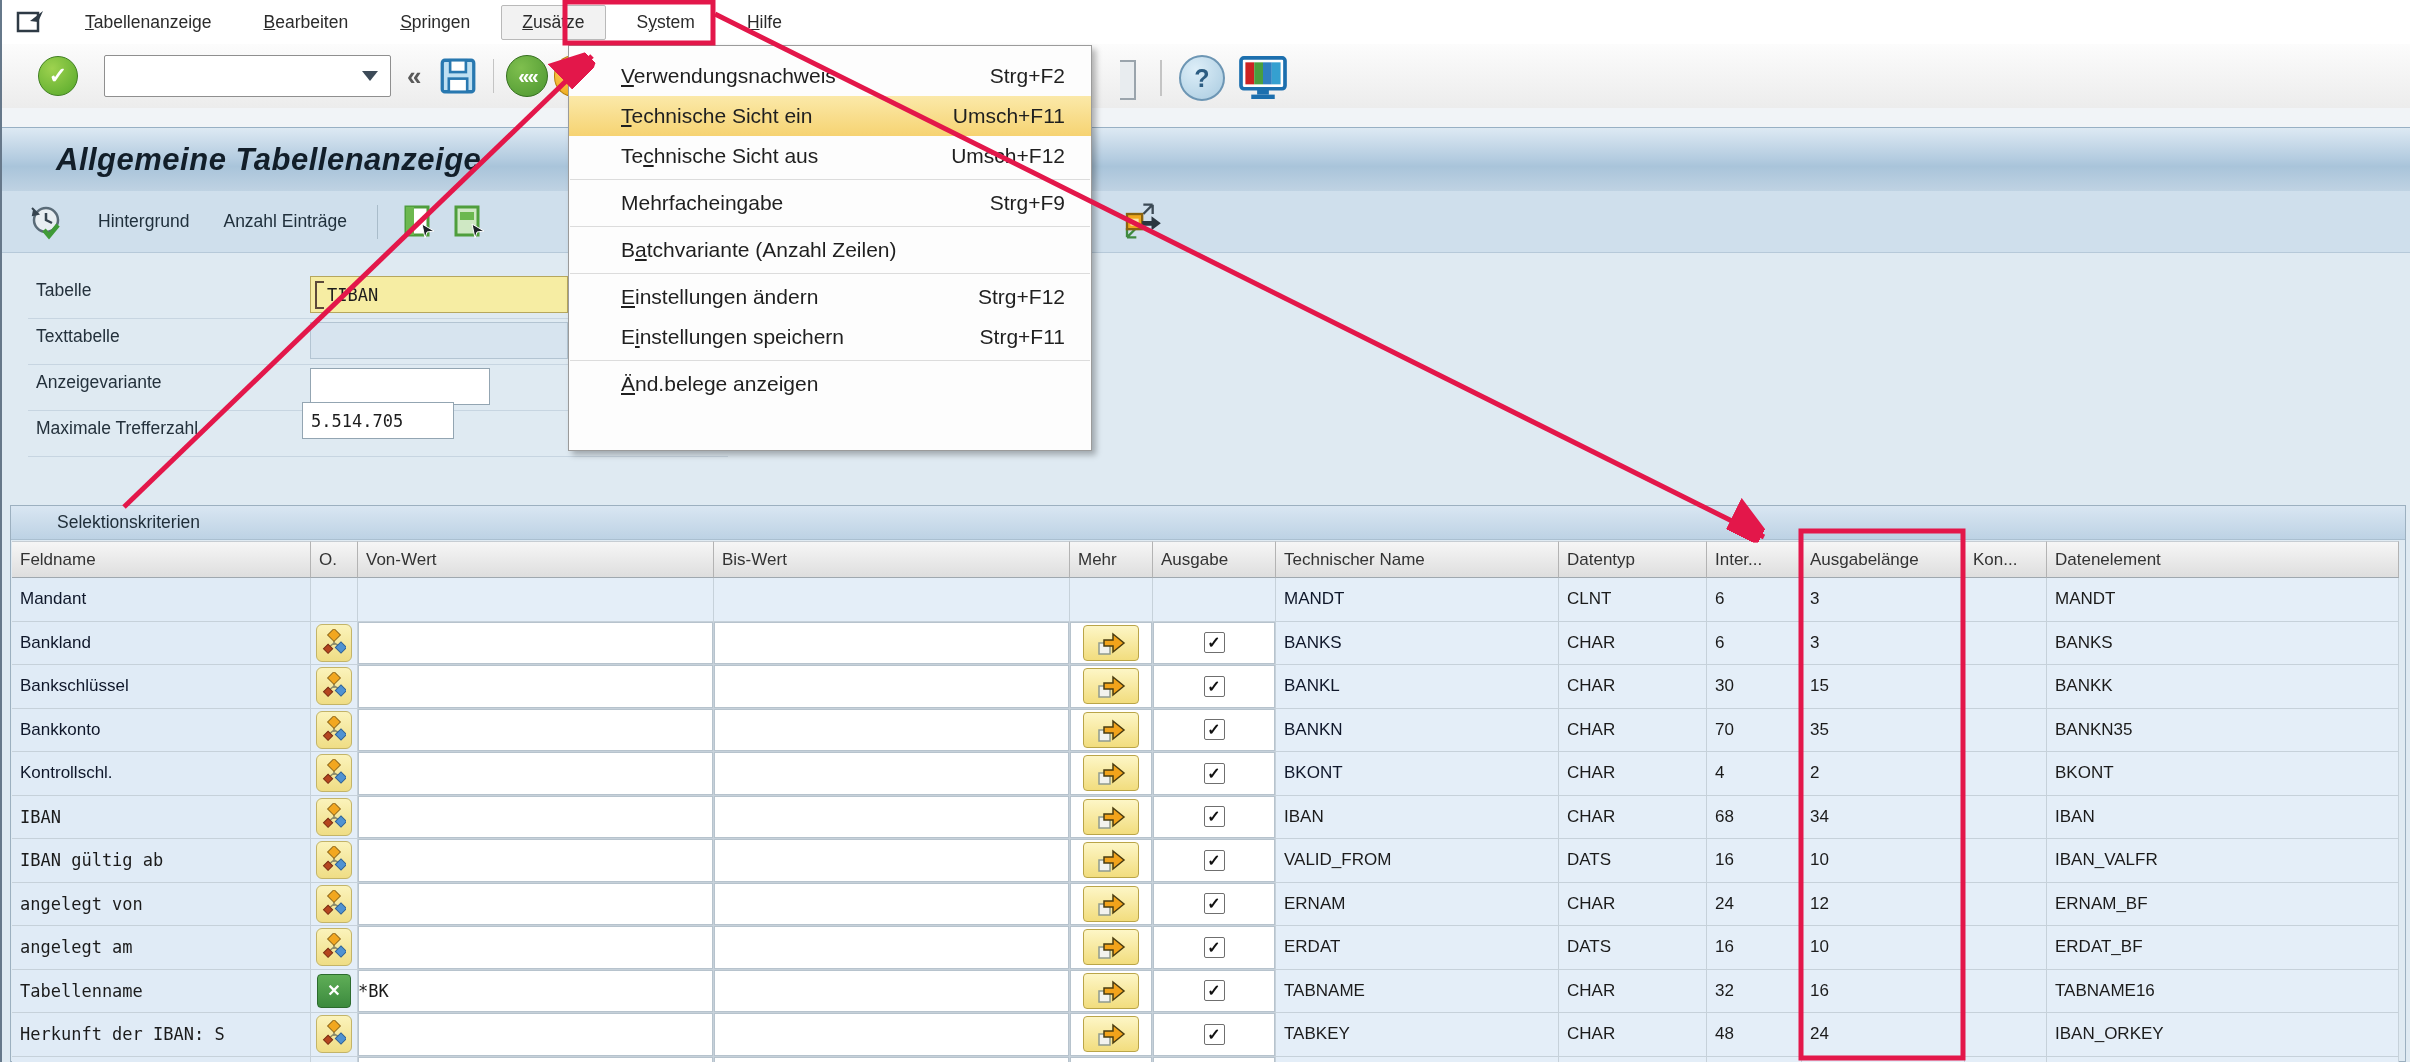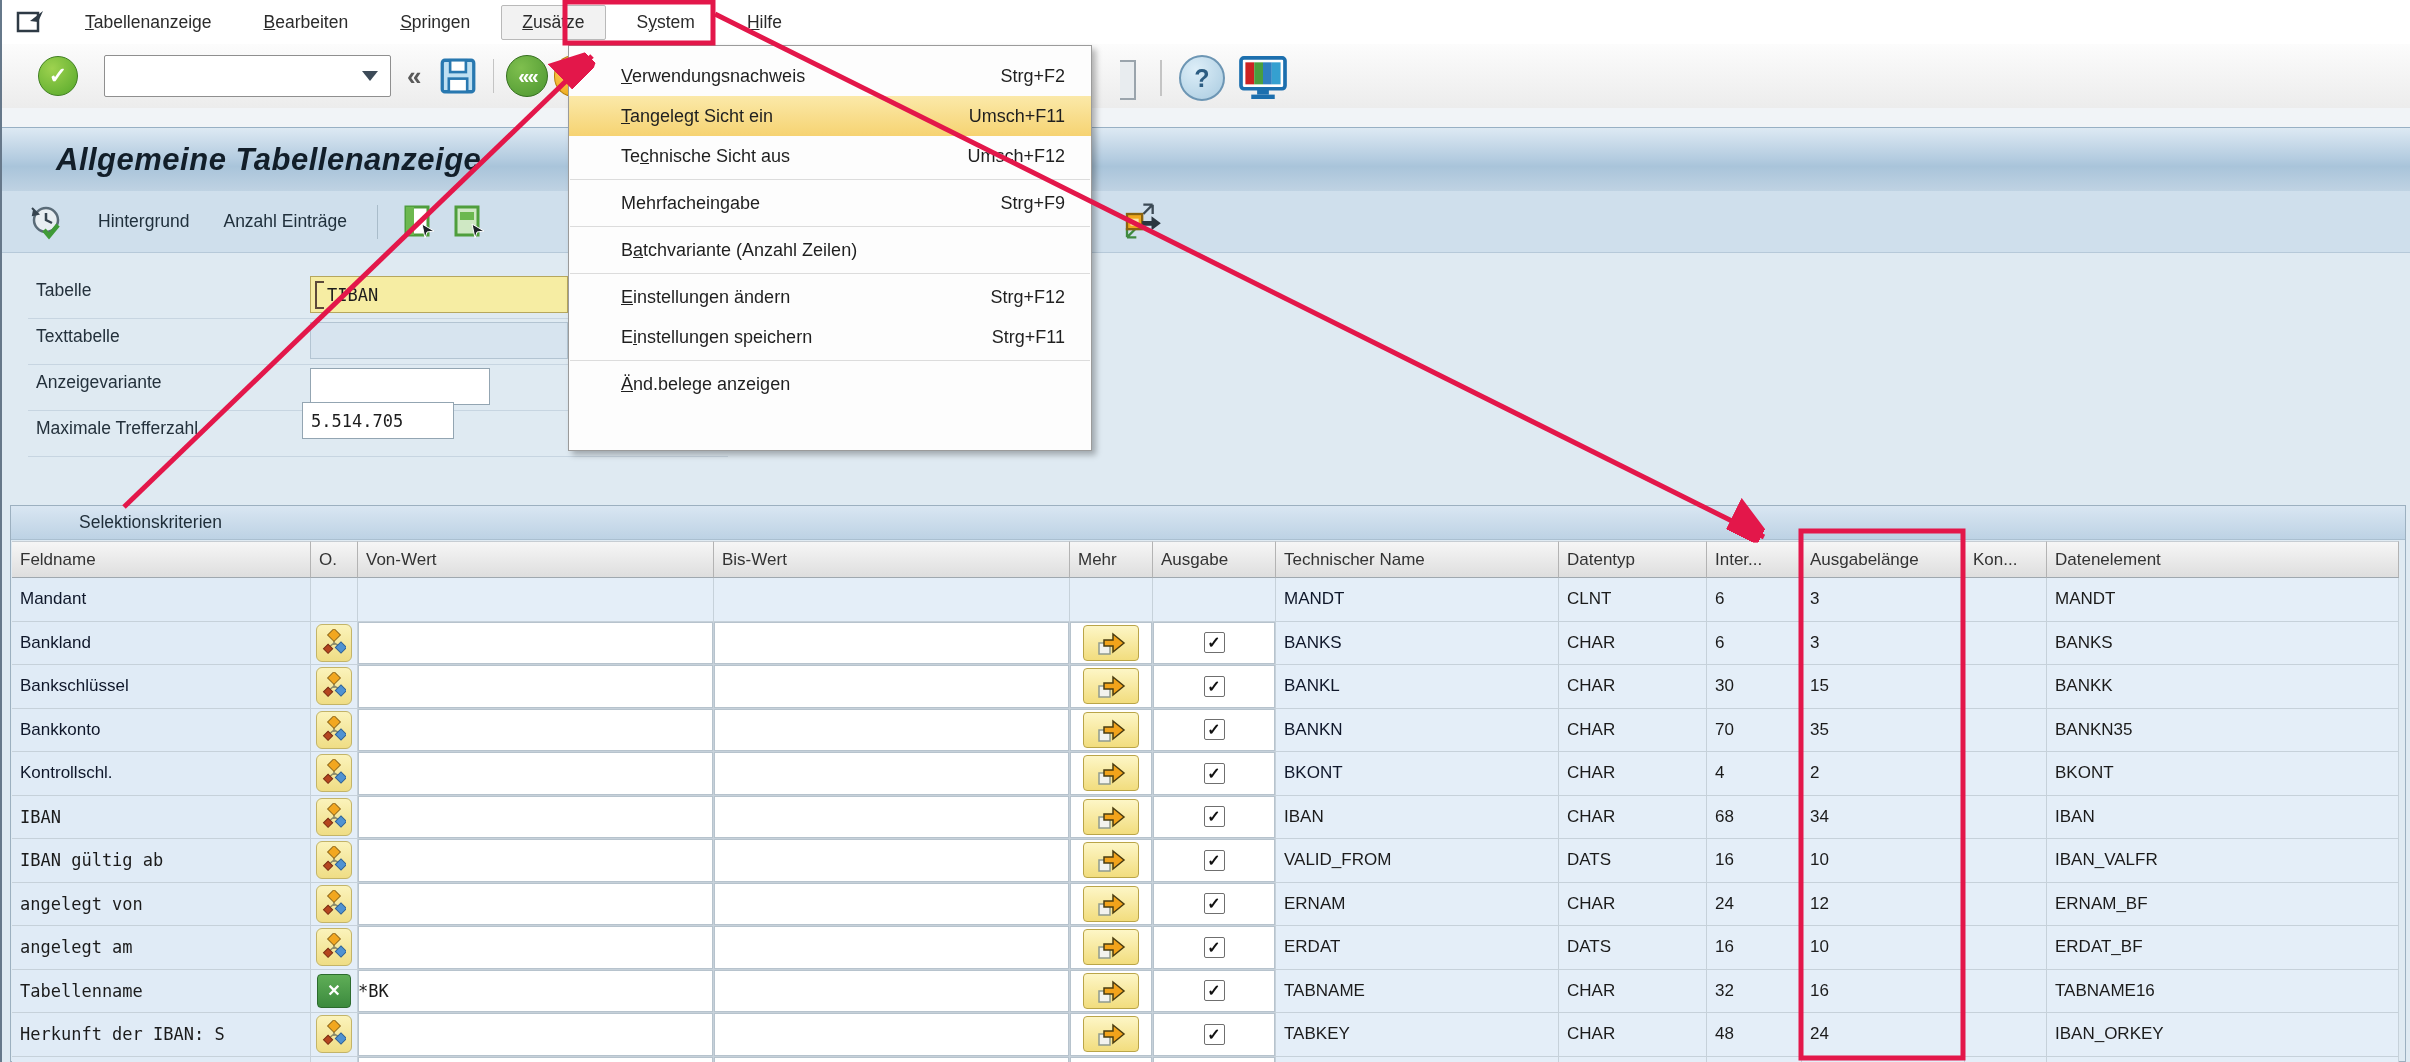--- a/index.html
+++ b/index.html
@@ -63,21 +63,21 @@
           font-size:17px;display:flex;align-items:center;padding-left:8px;color:#1c1c1c;}
   .f-yellow{background:#f6eda3;border:1px solid #b6a75e;}
   .f-ro{background:#d7e4ef;border:1px solid #b3c4d2;}
   .f-white{background:#ffffff;border:1px solid #93a5b2;}
   #cursormark{width:7px;height:24px;border-left:2px solid #5c4a3a;border-top:2px solid #5c4a3a;border-bottom:2px solid #5c4a3a;margin-right:3px;margin-left:-4px;}
 
   
   #groupbox{left:8px;top:505px;width:2396px;height:557px;border:1px solid #9cb0c0;box-sizing:border-box;background:#dfeaf2;}
   #secbar{left:9px;top:506px;width:2394px;height:33px;background:linear-gradient(#d9e6f2,#bdd2e4);
           border-bottom:1px solid #aabfd0;display:flex;align-items:center;}
-  #secbar span{margin-left:68px;font-size:17.5px;color:#1f2d38;}
+  #secbar span{margin-left:46px;font-size:17.5px;color:#1f2d38;}
 
   #stable{left:10px;top:541px;}
   .tr{display:flex;height:43.5px;}
   .th{display:flex;height:37px;}
   .c{box-sizing:border-box;border-right:1px solid #c6d1da;border-bottom:1px solid #c6d1da;
      display:flex;align-items:center;font-size:17px;color:#1b1b1b;overflow:hidden;white-space:nowrap;}
   .hc{box-sizing:border-box;background:linear-gradient(#f6f6f6,#dedede);border-right:1px solid #b3b3b3;
       border-bottom:1px solid #9fa8af;border-top:1px solid #c6cdd3;display:flex;align-items:center;
       font-size:17px;color:#333;padding-left:8px;text-align:right;}
   .w0{width:299px}.w1{width:47px}.w2{width:356px}.w3{width:356px}.w4{width:83px}.w5{width:123px}
@@ -95,21 +95,21 @@
         border:1px solid #2c6b2e;color:#fff;font-size:16px;font-weight:bold;
         display:flex;align-items:center;justify-content:center;letter-spacing:0;}
   .mehrbtn{width:54px;height:34px;border-radius:4px;background:linear-gradient(#fdf6c6,#f2dd7e);
            border:1px solid #baa548;display:flex;align-items:center;justify-content:center;}
   .cb{width:19px;height:19px;background:#fff;border:1px solid #6f6f6f;border-radius:2px;
       display:flex;align-items:center;justify-content:center;font-size:16px;color:#111;font-weight:bold;}
 
   
   #ddmenu{left:566px;top:45px;width:524px;height:406px;background:#fdfdfd;border:1px solid #9b9b9b;
           box-shadow:4px 4px 6px rgba(0,0,0,.28);box-sizing:border-box;padding-top:10px;z-index:20;}
-  .dditem{height:40px;display:flex;align-items:center;font-size:18px;color:#1f1f1f;
+  .dditem{height:40px;display:flex;align-items:center;font-size:21px;color:#1f1f1f;
           padding:0 26px 0 52px;justify-content:space-between;white-space:nowrap;}
   .dditem.hl{background:linear-gradient(#fbe9a9,#f6d372);}
   .ddsep{height:1px;background:#dcdcdc;margin:3px 1px;}
   .accel{margin-left:48px;}
 
   
   #anno{left:0;top:0;z-index:50;pointer-events:none;}
 </style>
 </head>
 <body>
@@ -612,21 +612,21 @@
       <div class="c dsp w11"></div>
     </div>
   </div>
 
   <div id="ddmenu" class="abs">
     <div class="dditem">
       <span><span class="u">V</span><span>erwendungsnachweis</span></span>
       <span class="accel">Strg+F2</span>
     </div>
     <div class="dditem hl">
-      <span><span class="u">T</span><span>angelegt Sicht ein</span></span>
+      <span><span class="u">T</span><span>echnische Sicht ein</span></span>
       <span class="accel">Umsch+F11</span>
     </div>
     <div class="dditem">
       <span><span>Te</span><span class="u">c</span><span>hnische Sicht aus</span></span>
       <span class="accel">Umsch+F12</span>
     </div>
     <div class="ddsep"></div>
     <div class="dditem">
       <span><span>Mehrfacheingabe</span></span>
       <span class="accel">Strg+F9</span>

